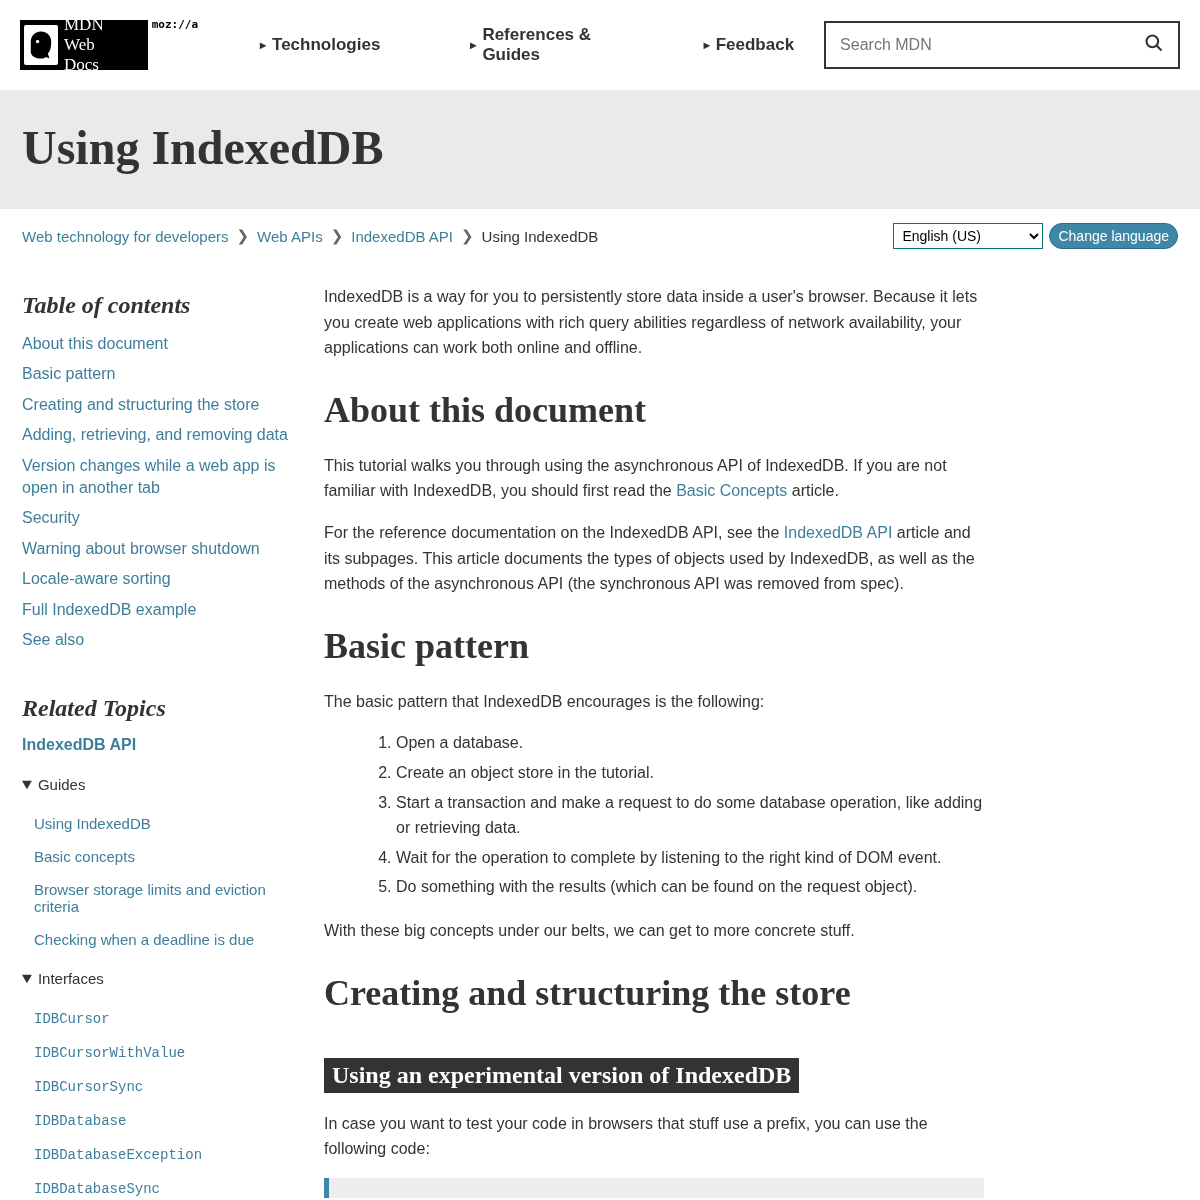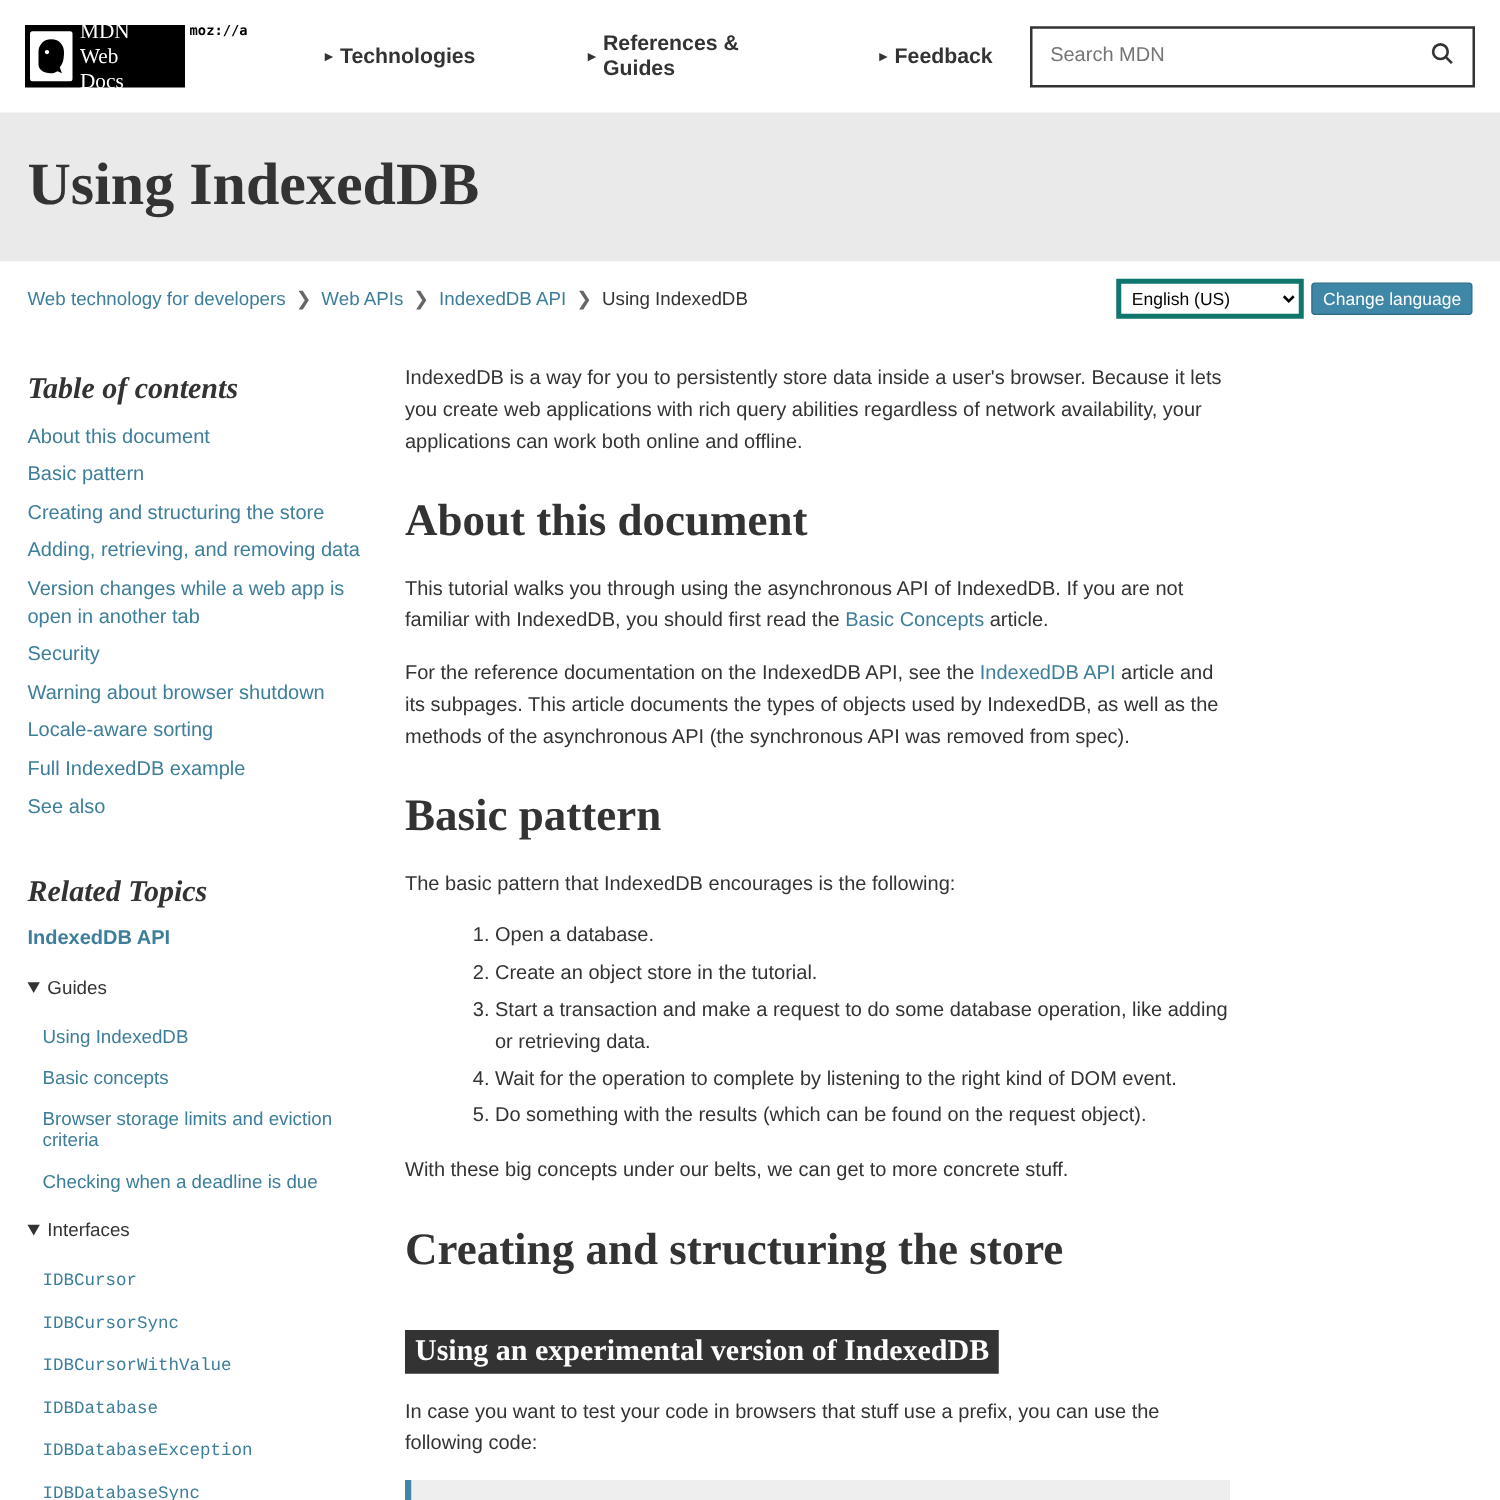--- a/index.html
+++ b/index.html
@@ -22,22 +22,22 @@
 .search-box input { border: none; outline: none; width: 100%; font-size: 16px; }
 
 .title-bar { background: #eaeaea; padding: 30px 22px 34px; }
 .title-bar h1 { font-family: Georgia, 'Times New Roman', serif; font-size: 48px; font-weight: bold; }
 
 .crumb-row { display: flex; align-items: center; padding: 14px 22px; border-bottom: 1px solid transparent; }
 .breadcrumb { display: flex; align-items: center; gap: 6px; flex-wrap: wrap; }
 .breadcrumb a, .breadcrumb span { font-size: 15px; }
 .chev { color: #666; font-size: 11px; margin: 0 2px; }
 .lang-group { margin-left: auto; display: flex; gap: 6px; align-items: center; }
-.lang-select { border: 4px solid #0f766e; padding: 3px 4px; font-size: 14px; width: 150px; background: #fff; }
-.lang-btn { background: #3f87a6; color: #fff; border: 1px solid #2d6a85; border-radius: 3px; padding: 4px 8px; font-size: 14px; }
+.lang-select { border: 1px solid #0f766e; padding: 3px 4px; font-size: 14px; width: 150px; background: #fff; }
+.lang-btn { background: #3f87a6; color: #fff; border: 1px solid #2d6a85; border-radius: 13px; padding: 4px 8px; font-size: 14px; }
 
 .content { display: flex; padding: 20px 22px; gap: 30px; }
 .sidebar { width: 272px; flex-shrink: 0; }
 .sidebar h2 { font-family: Georgia, serif; font-size: 24px; margin-bottom: 14px; margin-top: 8px; font-style: italic; }
 .toc { list-style: none; }
 .toc li { margin-bottom: 8px; line-height: 1.4; }
 .related-topics { margin-top: 44px; }
 .rt-main { font-weight: bold; margin-bottom: 18px; }
 .rt-main a { color: #3d7e9a; }
 details { margin-bottom: 10px; }
@@ -131,22 +131,22 @@
           <li><a href="#">Using IndexedDB</a></li>
           <li><a href="#">Basic concepts</a></li>
           <li><a href="#">Browser storage limits and eviction criteria</a></li>
           <li><a href="#">Checking when a deadline is due</a></li>
         </ul>
       </details>
       <details open="">
         <summary>Interfaces</summary>
         <ul class="sub-list">
           <li><a href="#" class="code-item">IDBCursor</a></li>
+          <li><a href="#" class="code-item">IDBCursorWithValue</a></li>
           <li><a href="#" class="code-item">IDBCursorSync</a></li>
-          <li><a href="#" class="code-item">IDBCursorWithValue</a></li>
           <li><a href="#" class="code-item">IDBDatabase</a></li>
           <li><a href="#" class="code-item">IDBDatabaseException</a></li>
           <li><a href="#" class="code-item">IDBDatabaseSync</a></li>
         </ul>
       </details>
     </div>
   </div>
 
   <div class="main">
     <p class="intro">IndexedDB is a way for you to persistently store data inside a user's browser. Because it lets you create web applications with rich query abilities regardless of network availability, your applications can work both online and offline.</p>

